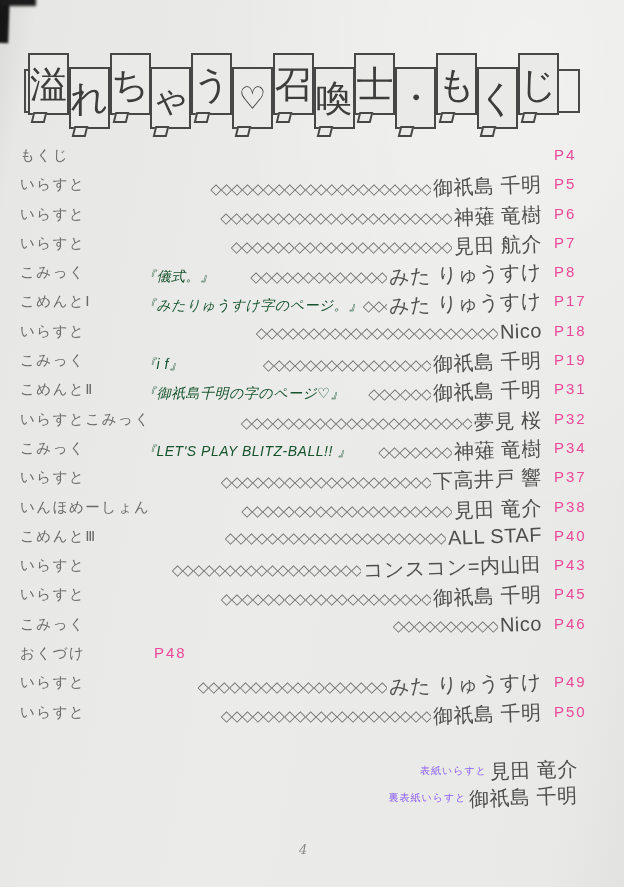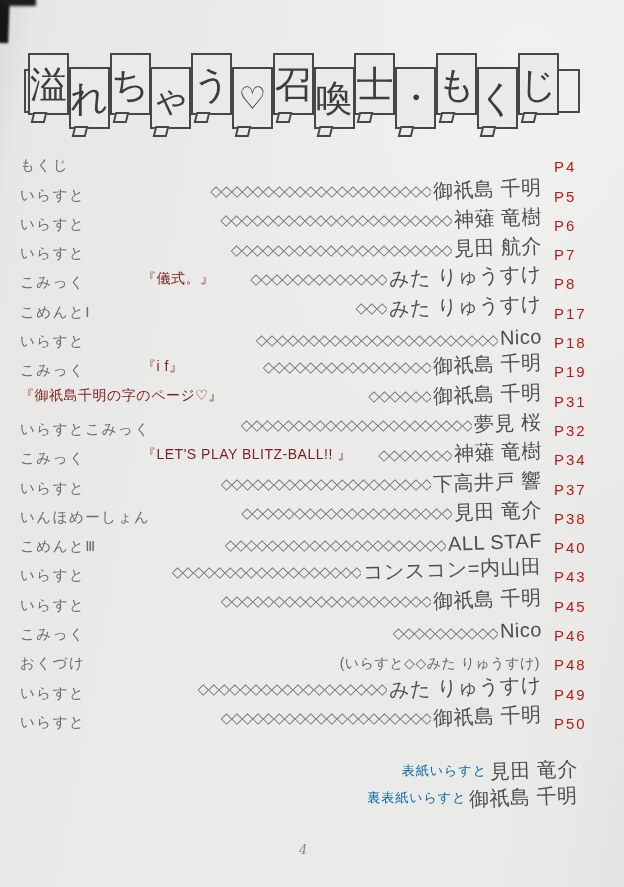--- a/index.html
+++ b/index.html
@@ -27,33 +27,33 @@
   .char-box.down{top:15px;}
   .char-box::after{
     content:"";position:absolute;bottom:-10px;left:2px;width:10px;height:7px;
     border:2px solid #474747;background:#eaeae8;transform:skewX(-14deg);
   }
   .char-box.heart .char{font-size:31px;}
   .char-box.dot .char{font-size:36px;}
 
   
   .toc{position:absolute;top:146px;left:20px;width:584px;}
-  .toc-row{height:29.3px;display:flex;align-items:flex-end;}
+  .toc-row{height:29.3px;display:flex;align-items:flex-start;}
   .row-label{min-width:122px;flex-shrink:0;font-size:14.5px;letter-spacing:1.5px;color:#6b6b6b;white-space:nowrap;}
   .mid{flex:1;min-width:0;display:flex;align-items:center;justify-content:flex-end;overflow:hidden;}
-  .row-title{font-size:14px;color:#7f1d1d;white-space:nowrap;letter-spacing:0.5px;flex-shrink:0;}
+  .row-title{font-size:14px;color:#14532d;white-space:nowrap;letter-spacing:0.5px;flex-shrink:0;font-style:italic;}
   .row-deco{flex:1;min-width:0;overflow:hidden;white-space:nowrap;text-align:right;font-size:15px;line-height:1;color:#6e6e6e;letter-spacing:-1px;margin-bottom:1px;}
   .row-note{font-size:14px;color:#666;white-space:nowrap;flex-shrink:0;letter-spacing:0.5px;}
   .row-name{font-size:20px;color:#4e4e4e;white-space:nowrap;flex-shrink:0;margin-left:2px;transform:rotate(-2deg) translateY(-2px);letter-spacing:0.5px;}
-  .row-page{width:50px;flex-shrink:0;padding-left:12px;font-size:15px;letter-spacing:2px;color:#b91c1c;}
+  .row-page{width:50px;flex-shrink:0;padding-left:12px;font-size:15px;letter-spacing:2px;color:#ec4899;}
 
   
   .credits{position:absolute;top:757px;right:46px;text-align:right;}
   .credit-line{display:flex;align-items:center;justify-content:flex-end;height:27px;}
-  .credit-label{font-size:13px;color:#0369a1;letter-spacing:1px;}
+  .credit-label{font-size:10px;color:#8b5cf6;letter-spacing:1px;}
   .credit-name{font-size:20px;color:#4e4e4e;margin-left:3px;transform:rotate(-2deg);letter-spacing:0.5px;white-space:nowrap;}
 
   .footer-num{position:absolute;top:842px;left:299px;font-family:"DejaVu Serif","Liberation Serif",serif;font-style:italic;font-size:13px;color:#8a8a8a;}
 </style>
 </head>
 <body>
 
 <div class="corner-v"></div>
 <div class="corner-h"></div>
 
@@ -165,20 +165,21 @@
       <span class="row-deco">◇◇◇◇◇◇◇◇◇◇◇◇◇</span>
       <span class="row-note"></span>
       <span class="row-name">みた りゅうすけ</span>
     </span>
     <span class="row-page">P8</span>
   </div>
 
   <div class="toc-row">
     <span class="row-label">こめんとⅠ</span>
     <span class="mid">
+      <span class="row-title">『みたりゅうすけ字のページ。』</span>
       <span class="row-deco">◇◇◇</span>
       <span class="row-note"></span>
       <span class="row-name">みた りゅうすけ</span>
     </span>
     <span class="row-page">P17</span>
   </div>
 
   <div class="toc-row">
     <span class="row-label">いらすと</span>
     <span class="mid">
@@ -195,20 +196,21 @@
     <span class="mid">
       <span class="row-title">『i f』</span>
       <span class="row-deco">◇◇◇◇◇◇◇◇◇◇◇◇◇◇◇◇</span>
       <span class="row-note"></span>
       <span class="row-name">御祇島 千明</span>
     </span>
     <span class="row-page">P19</span>
   </div>
 
   <div class="toc-row">
+    <span class="row-label">こめんとⅡ</span>
     <span class="mid">
       <span class="row-title">『御祇島千明の字のページ♡』</span>
       <span class="row-deco">◇◇◇◇◇◇</span>
       <span class="row-note"></span>
       <span class="row-name">御祇島 千明</span>
     </span>
     <span class="row-page">P31</span>
   </div>
 
   <div class="toc-row">
@@ -294,26 +296,20 @@
     <span class="mid">
       <span class="row-deco">◇◇◇◇◇◇◇◇◇◇</span>
       <span class="row-note"></span>
       <span class="row-name">Nico</span>
     </span>
     <span class="row-page">P46</span>
   </div>
 
   <div class="toc-row">
     <span class="row-label">おくづけ</span>
-    <span class="mid">
-      <span class="row-title"></span>
-      <span class="row-deco"></span>
-      <span class="row-note">(いらすと◇◇みた りゅうすけ)</span>
-      <span class="row-name"></span>
-    </span>
     <span class="row-page">P48</span>
   </div>
 
   <div class="toc-row">
     <span class="row-label">いらすと</span>
     <span class="mid">
       <span class="row-title"></span>
       <span class="row-deco">◇◇◇◇◇◇◇◇◇◇◇◇◇◇◇◇◇◇</span>
       <span class="row-note"></span>
       <span class="row-name">みた りゅうすけ</span>

